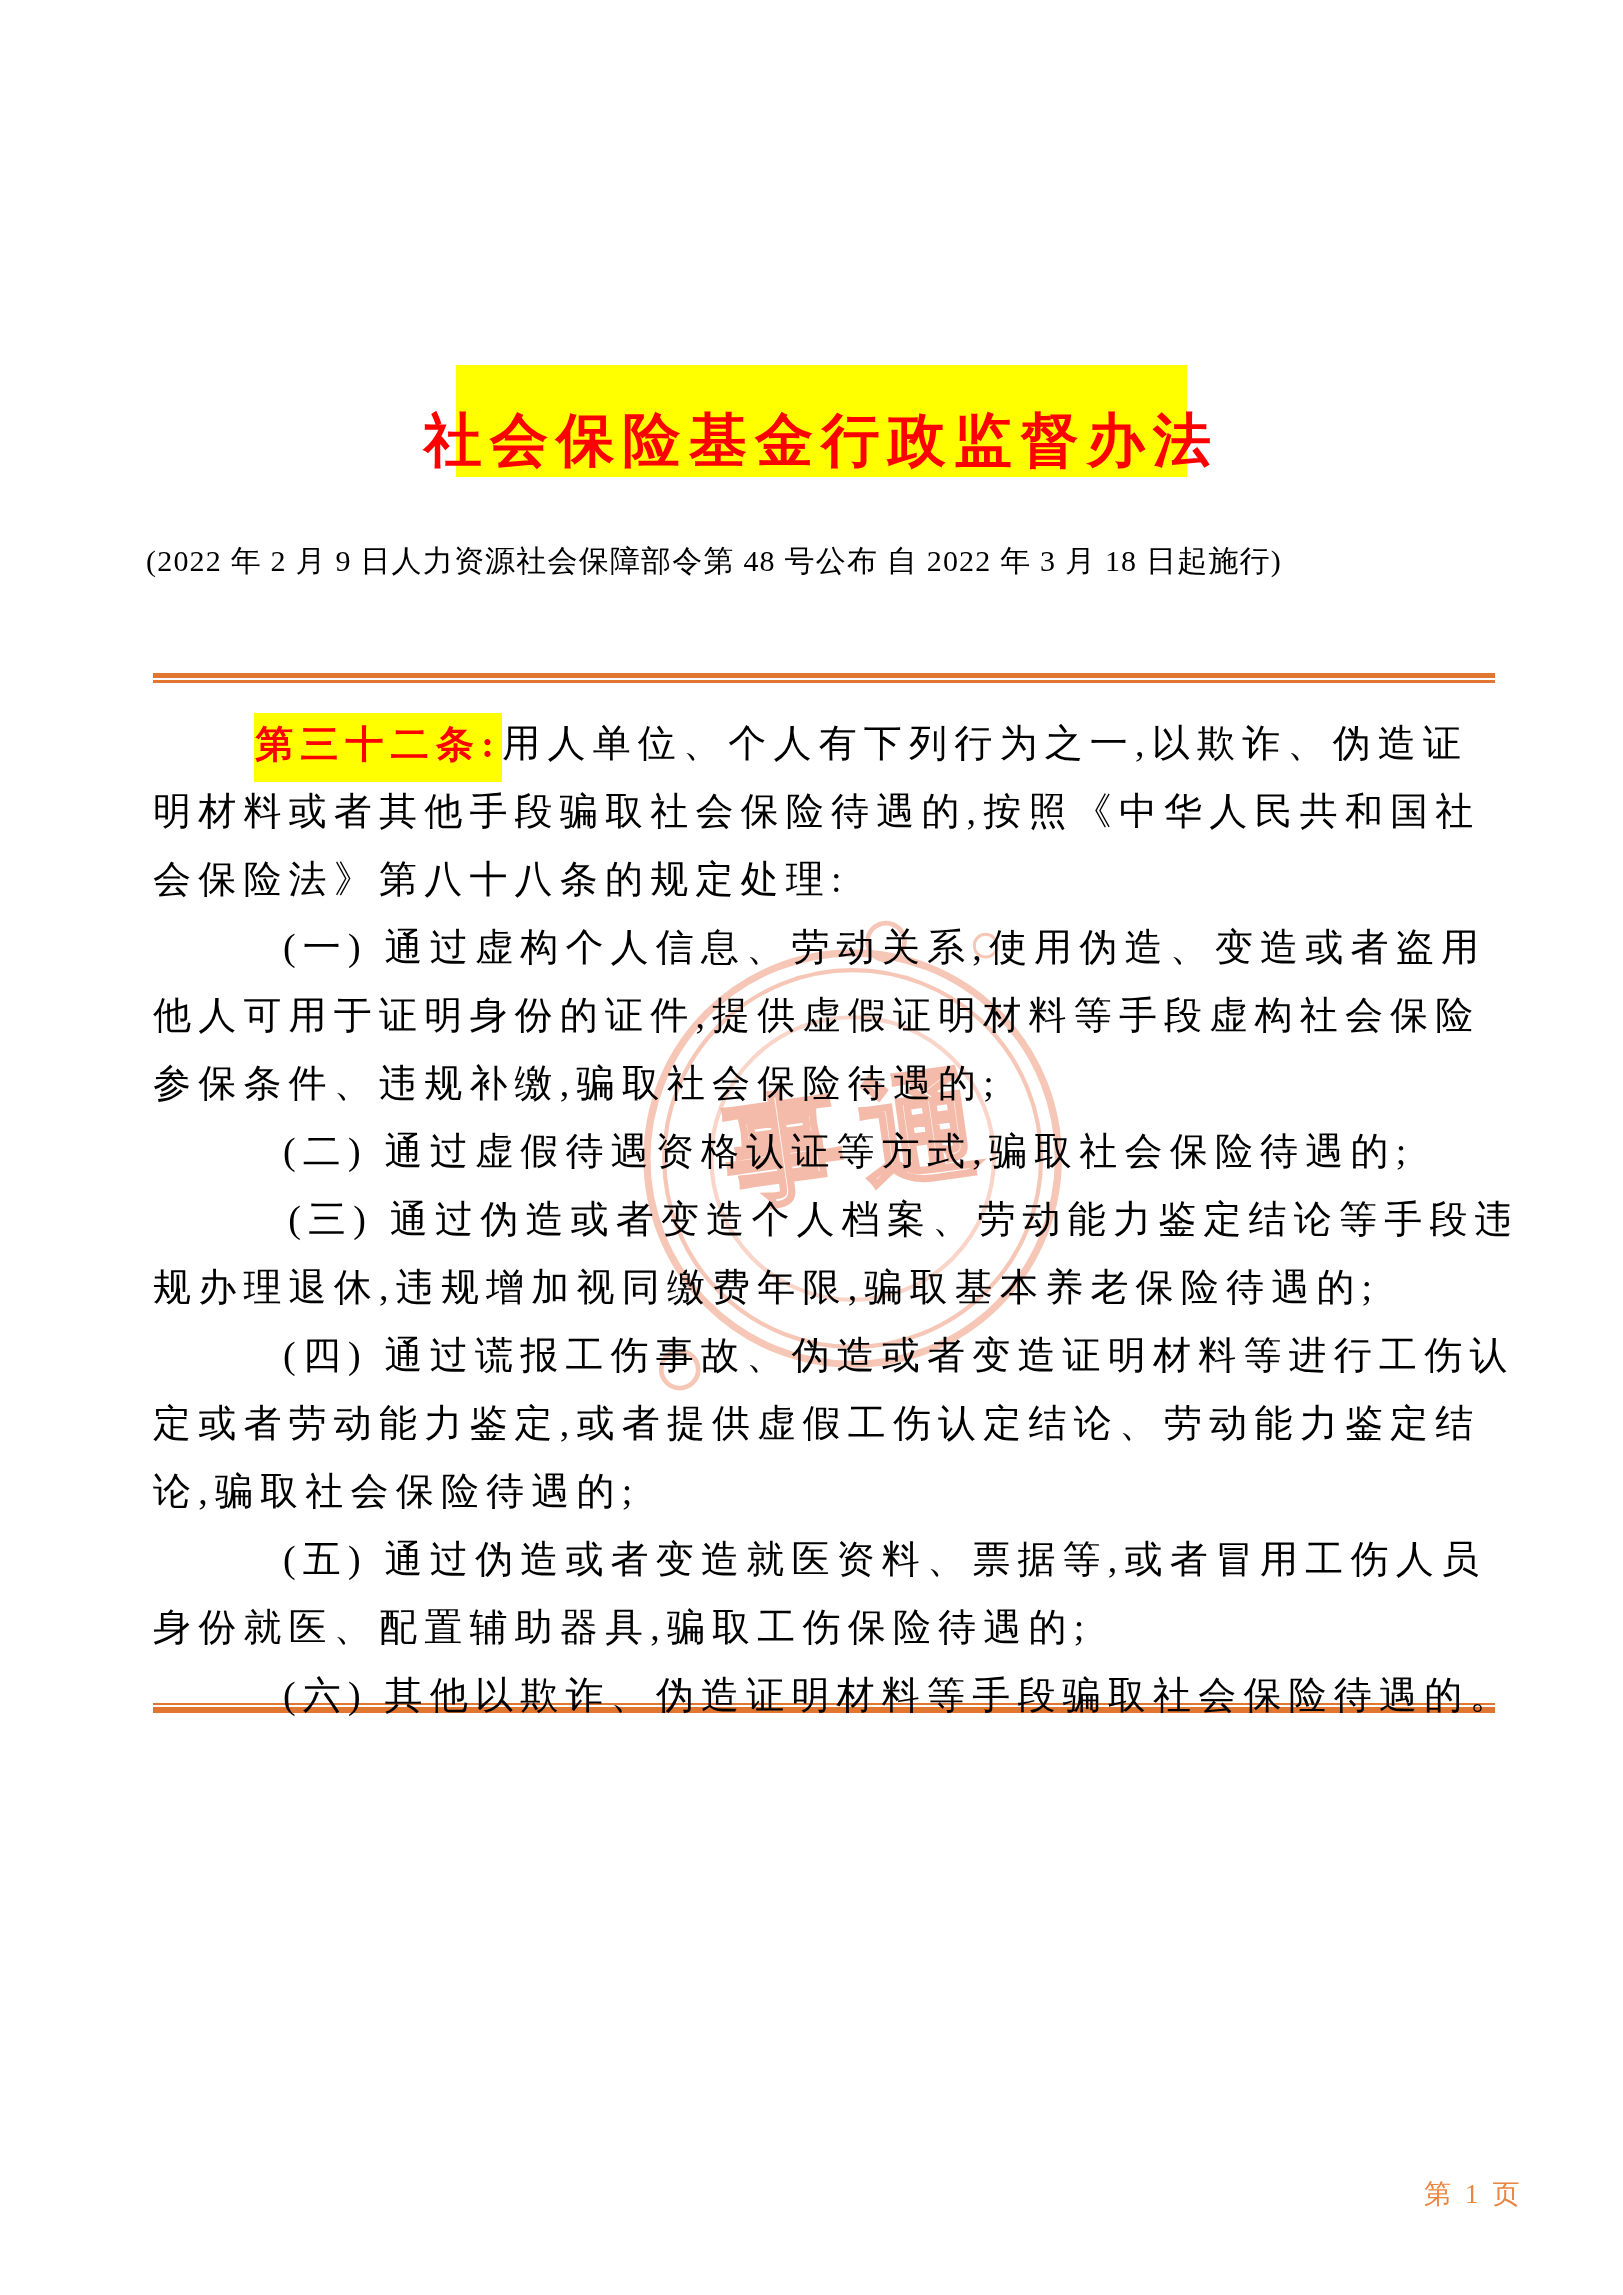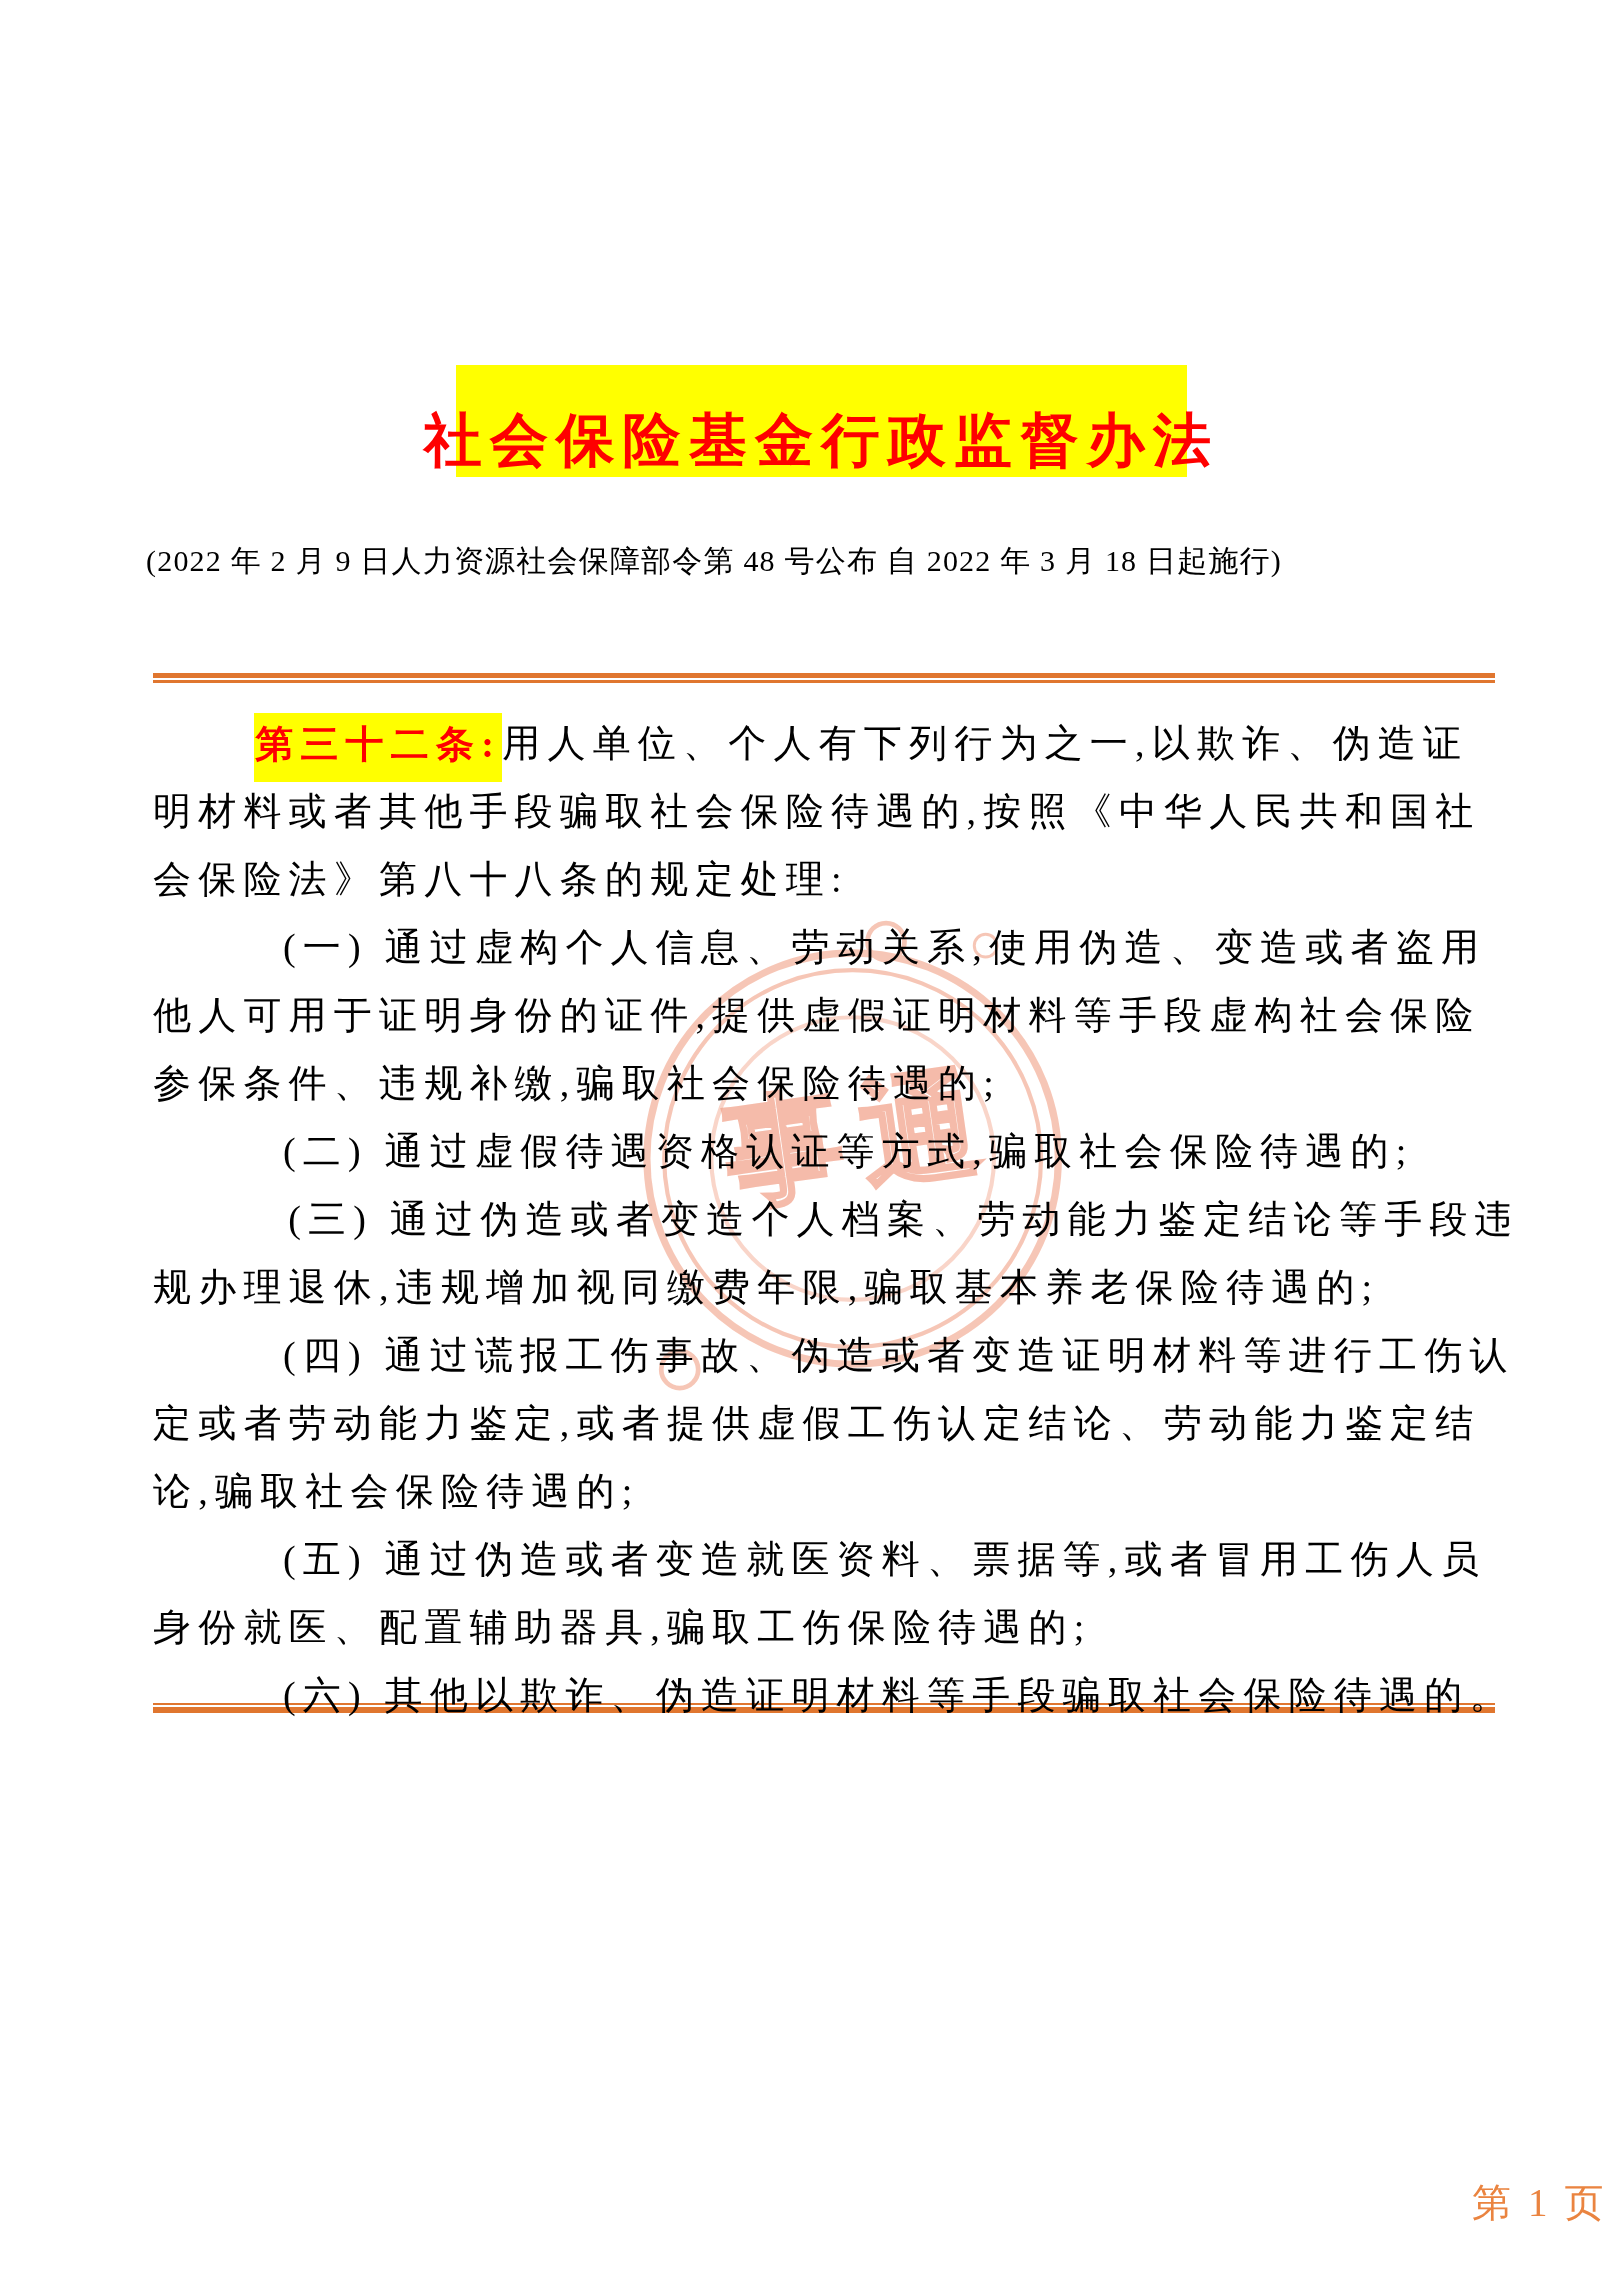--- a/index.html
+++ b/index.html
@@ -46,23 +46,23 @@
     color:var(--title-red,#fe0000);
     font-weight:700;
     padding:9.5px 1.2px 18px 1.2px;
   }
   
   #watermark{
     position:absolute;left:0;top:0;z-index:1;pointer-events:none;
   }
   
   #page-number{
-    position:absolute;left:1472px;top:2176px;
+    position:absolute;left:1424px;top:2176px;
     color:var(--footer-orange,#ea8440);
-    font-size:39px;letter-spacing:3.6px;white-space:nowrap;
+    font-size:27px;letter-spacing:3.6px;white-space:nowrap;
   }
 </style>
 </head>
 <body>
 
 <div id="page">
 
   <svg id="watermark" width="1623" height="2295" viewBox="0 0 2722 3849">
     <g stroke="#f5b9a5" fill="none" opacity="0.8">
       <circle cx="1430" cy="1943" r="345" stroke-width="12"></circle>

